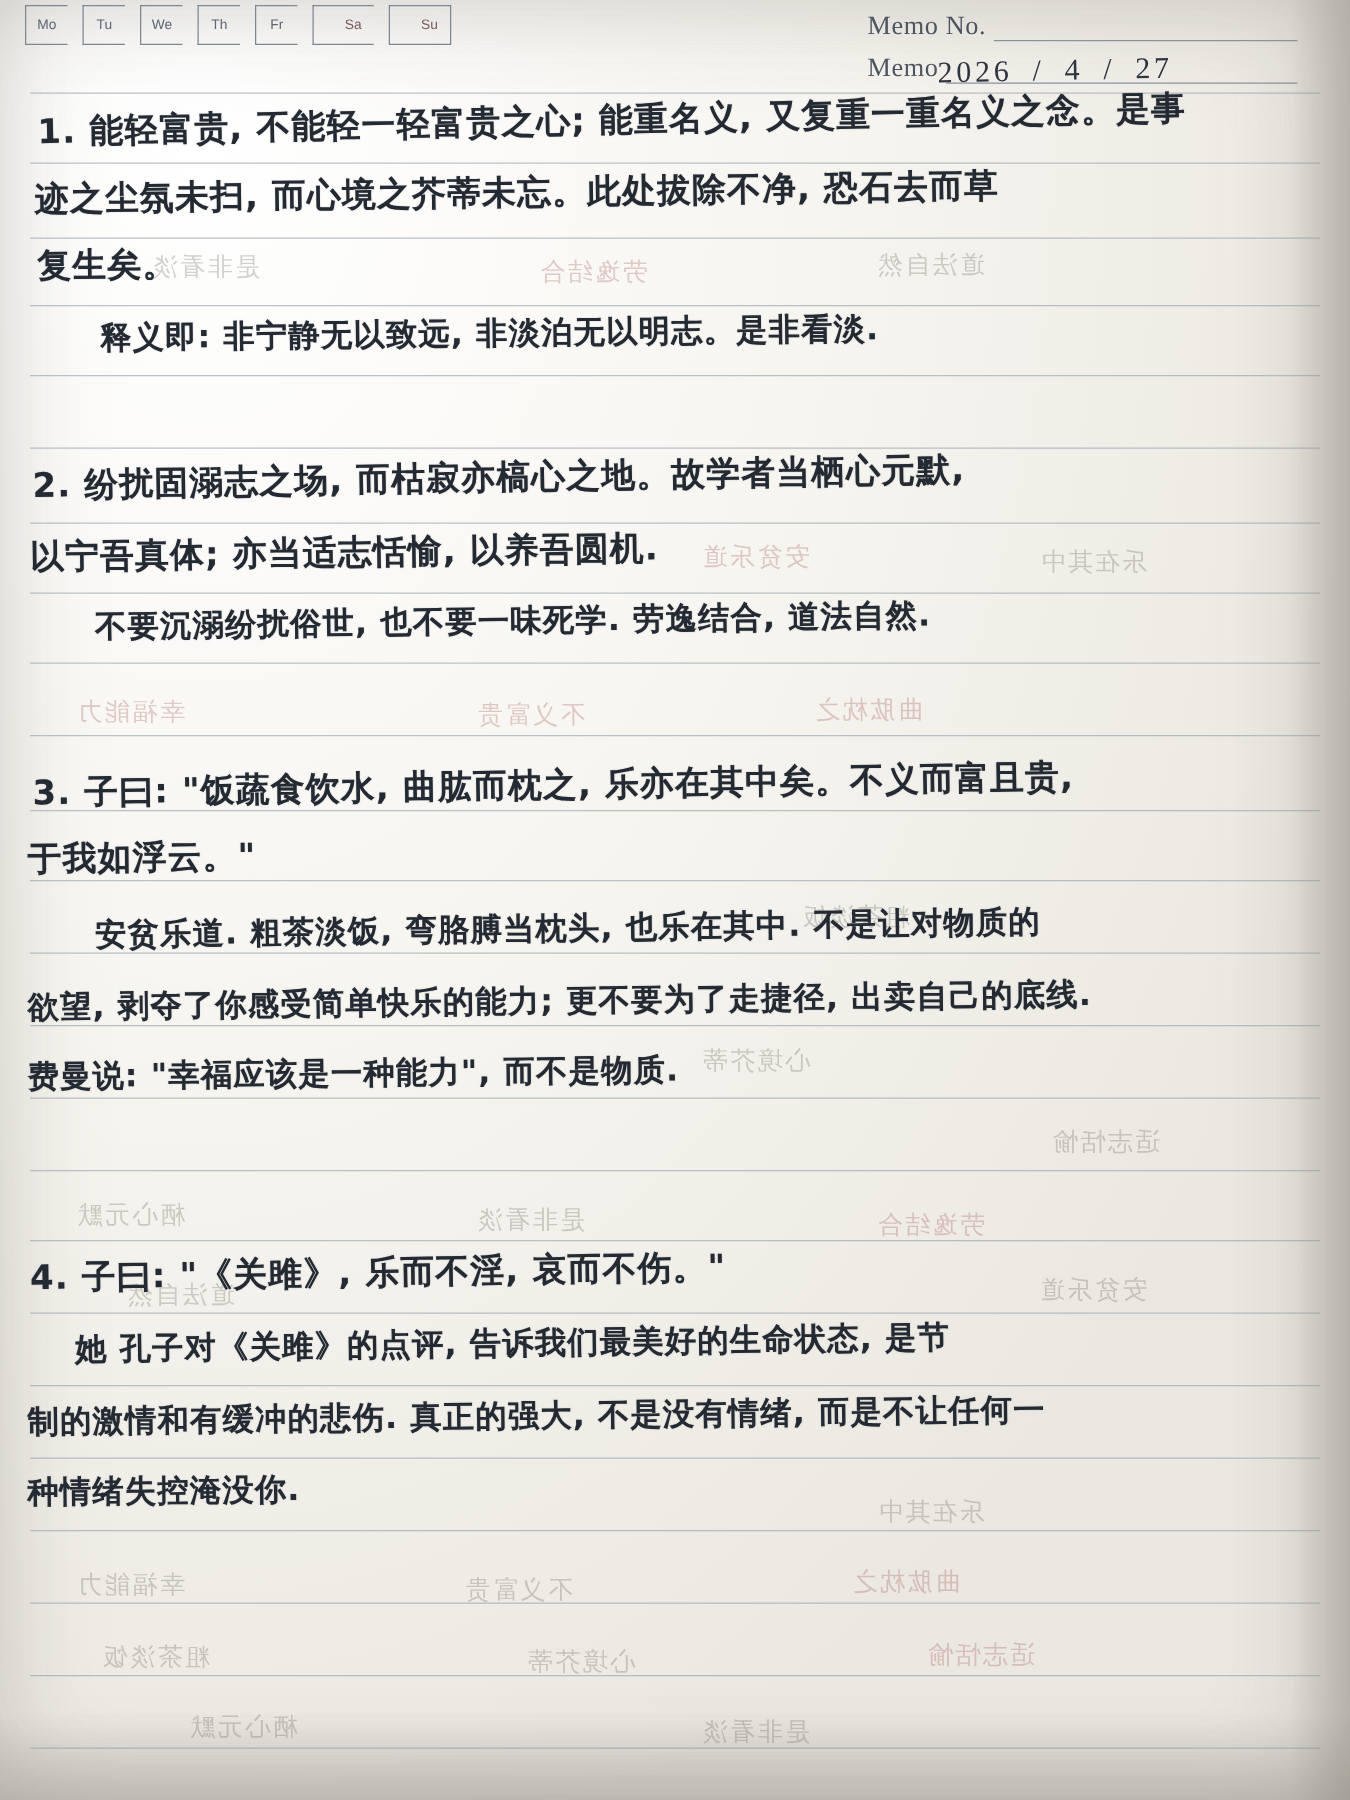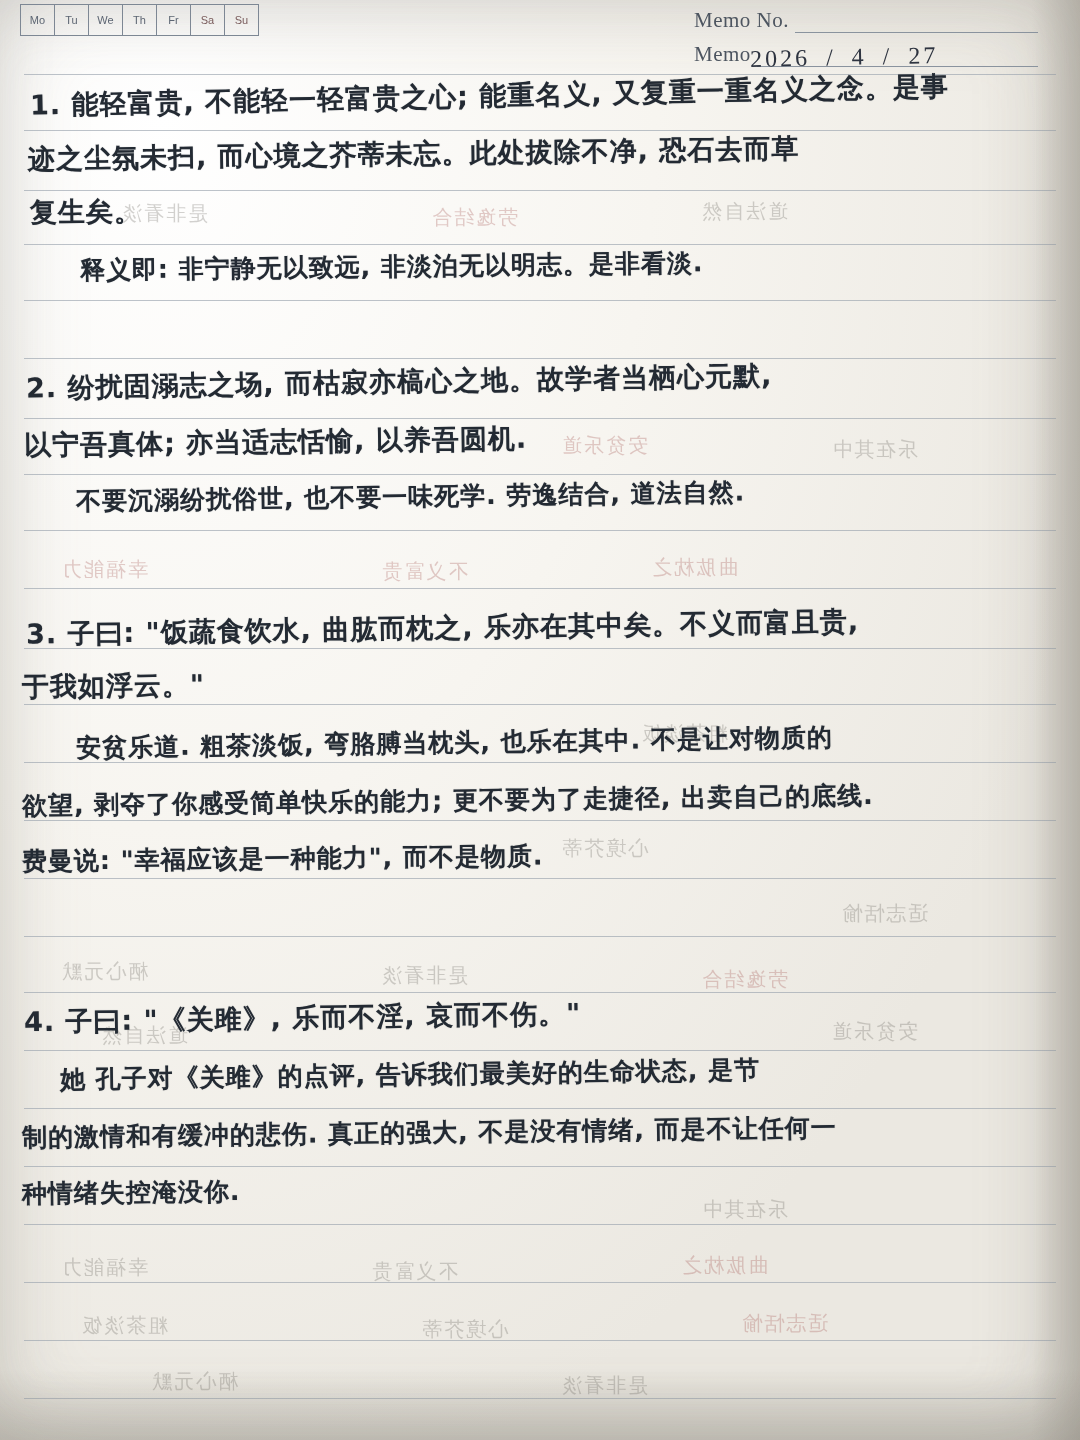--- a/index.html
+++ b/index.html
@@ -32,38 +32,38 @@
       inset -40px 0 70px rgba(150,145,135,0.18),
       inset 0 -30px 60px rgba(150,145,135,0.12);
   }
 
   
   .day-tabs {
     position: absolute;
     top: 4px;
     left: 20px;
     display: flex;
-    gap: 0;
+    gap: 12px;
     z-index: 6;
   }
   .day-tab {
     width: 33px;
     height: 30px;
     border: 1px solid #7d8794;
     border-right: none;
     display: flex;
     align-items: center;
     justify-content: center;
     font-size: 11px;
     color: #5d6673;
     background: transparent;
     letter-spacing: 0;
   }
   .day-tab:last-child { border-right: 1px solid #7d8794; }
-  .day-tab.sat, .day-tab.sun { color: #7a5d5d; }
+  .day-tab.sat, .day-tab.sun { color: #7a5d5d; padding-left: 15px; }
 
   
   .memo-head {
     position: absolute;
     top: 8px;
     right: 42px;
     width: 380px;
     z-index: 6;
     color: #4d5560;
   }

